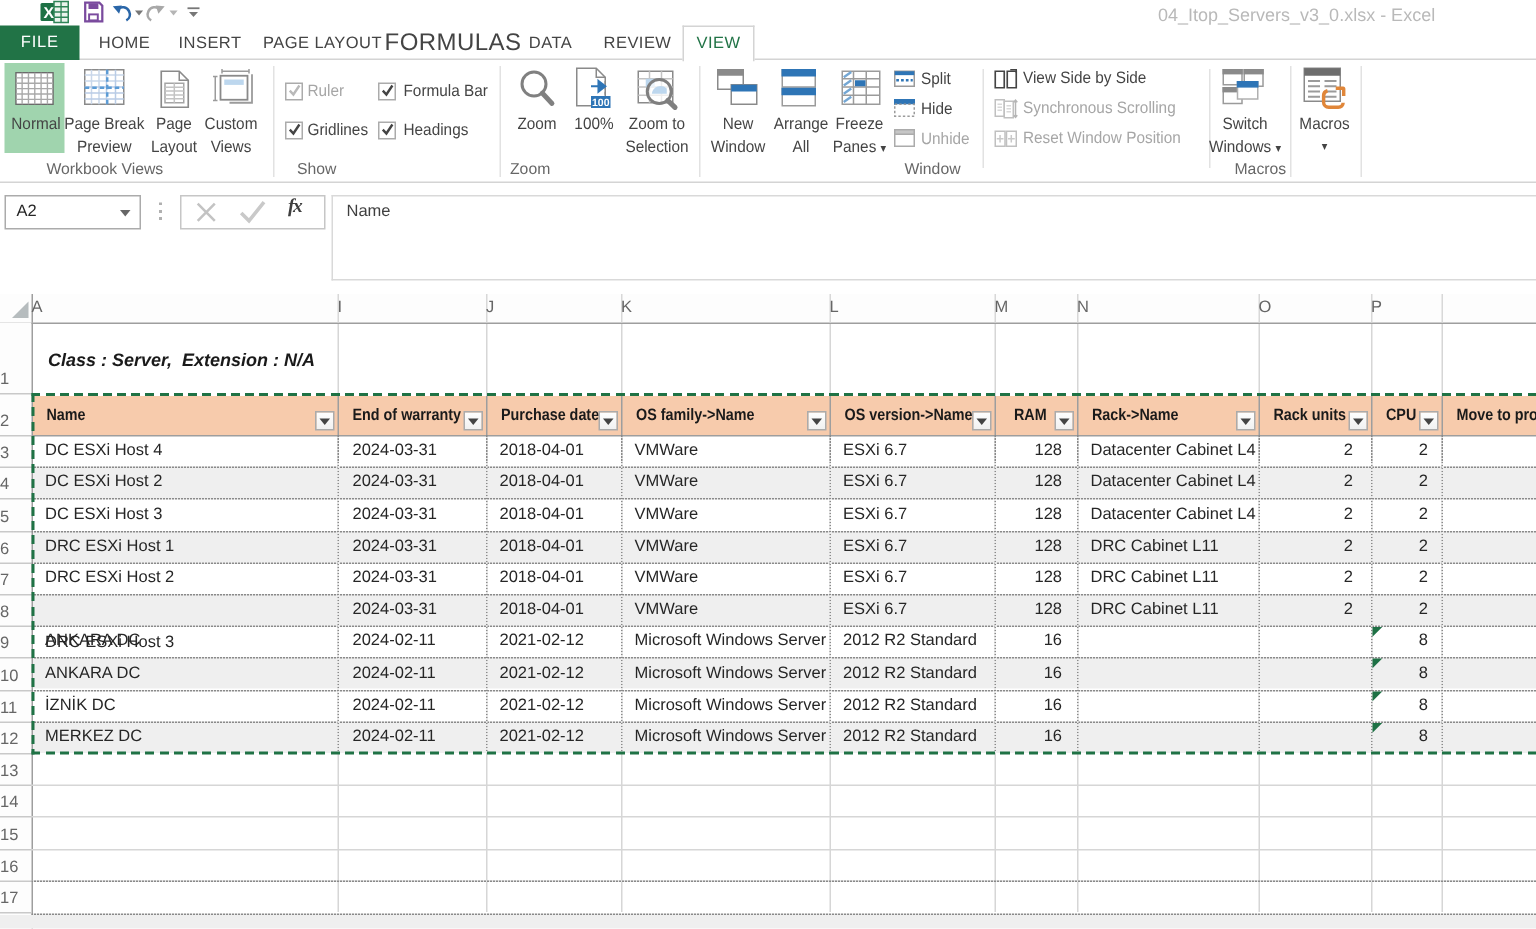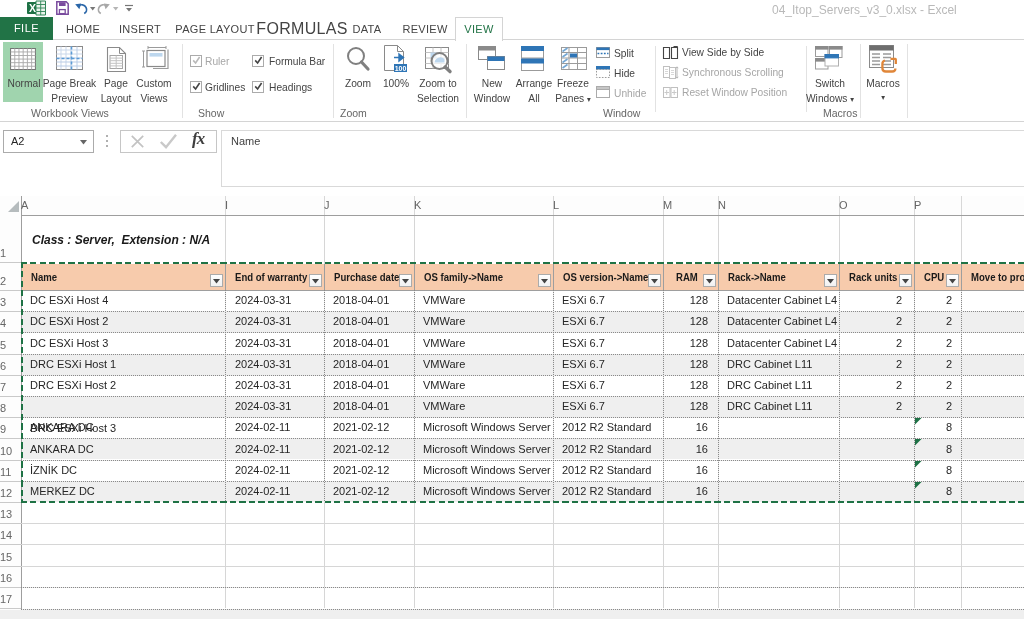--- a/index.html
+++ b/index.html
@@ -224,21 +224,21 @@
     <path d="M0 0h7L3.5 4.4z" fill="#666"></path>
   </svg>
 <div class="ab" style="left:106px;top:135px;width:2px;height:13px;background-image:repeating-linear-gradient(180deg,#b0b0b0 0 2px,transparent 2px 5px);"></div>
 <div class="ab" style="left:120px;top:130px;width:97px;height:23px;background:#fff;border:1px solid #c6c6c6;"></div>
 <svg style="left:130px;top:134px" width="15" height="15" viewBox="0 0 15 15">
 <path d="M1.8 1.8 L13.2 13.2 M13.2 1.8 L1.8 13.2" stroke="#c3c3c3" stroke-width="1.7"></path>
   </svg>
 <svg style="left:159px;top:133px" width="19" height="16" viewBox="0 0 19 16">
 <path d="M1.8 9 L7 14.2 L17 1.8" fill="none" stroke="#c9c9c9" stroke-width="2.4"></path>
   </svg>
-<div class="ab" style="left:192px;top:129px;width:22px;height:24px;font-family:'Liberation Serif',serif;font-style:italic;font-weight:bold;font-size:17px;color:#3f3f3f;letter-spacing:-1px;">fx</div>
+<div class="ab" style="left:192px;top:129px;width:22px;height:24px;font-family:'Liberation Serif',serif;font-style:italic;font-weight:bold;font-size:13px;color:#3f3f3f;letter-spacing:-1px;">fx</div>
 <div class="ab" style="left:221px;top:130px;width:803px;height:57px;background:#fff;border:1px solid #d9d9d9;border-right:none;"></div>
 <div class="txt" style="left:231px;top:135px;color:#3f3f3f;">Name</div>
 <div class="ab" style="left:0;top:196px;width:1024px;height:20px;background:#fdfdfd;border-bottom:1px solid #9e9e9e;"></div>
 <svg style="left:7px;top:201px" width="13" height="12" viewBox="0 0 13 12">
     <path d="M12 0 L12 11 L1 11 z" fill="#b6bcbe"></path>
   </svg>
 <div class="ab" style="left:21px;top:196px;width:1px;height:19px;background:#9e9e9e;"></div>
 <div class="gl" style="left:21px;top:199px;width:204px;">A</div>
 <div class="ab" style="left:225px;top:196px;width:1px;height:19px;background:#d8d8d8;"></div>
 <div class="gl" style="left:225px;top:199px;width:99px;">I</div>

